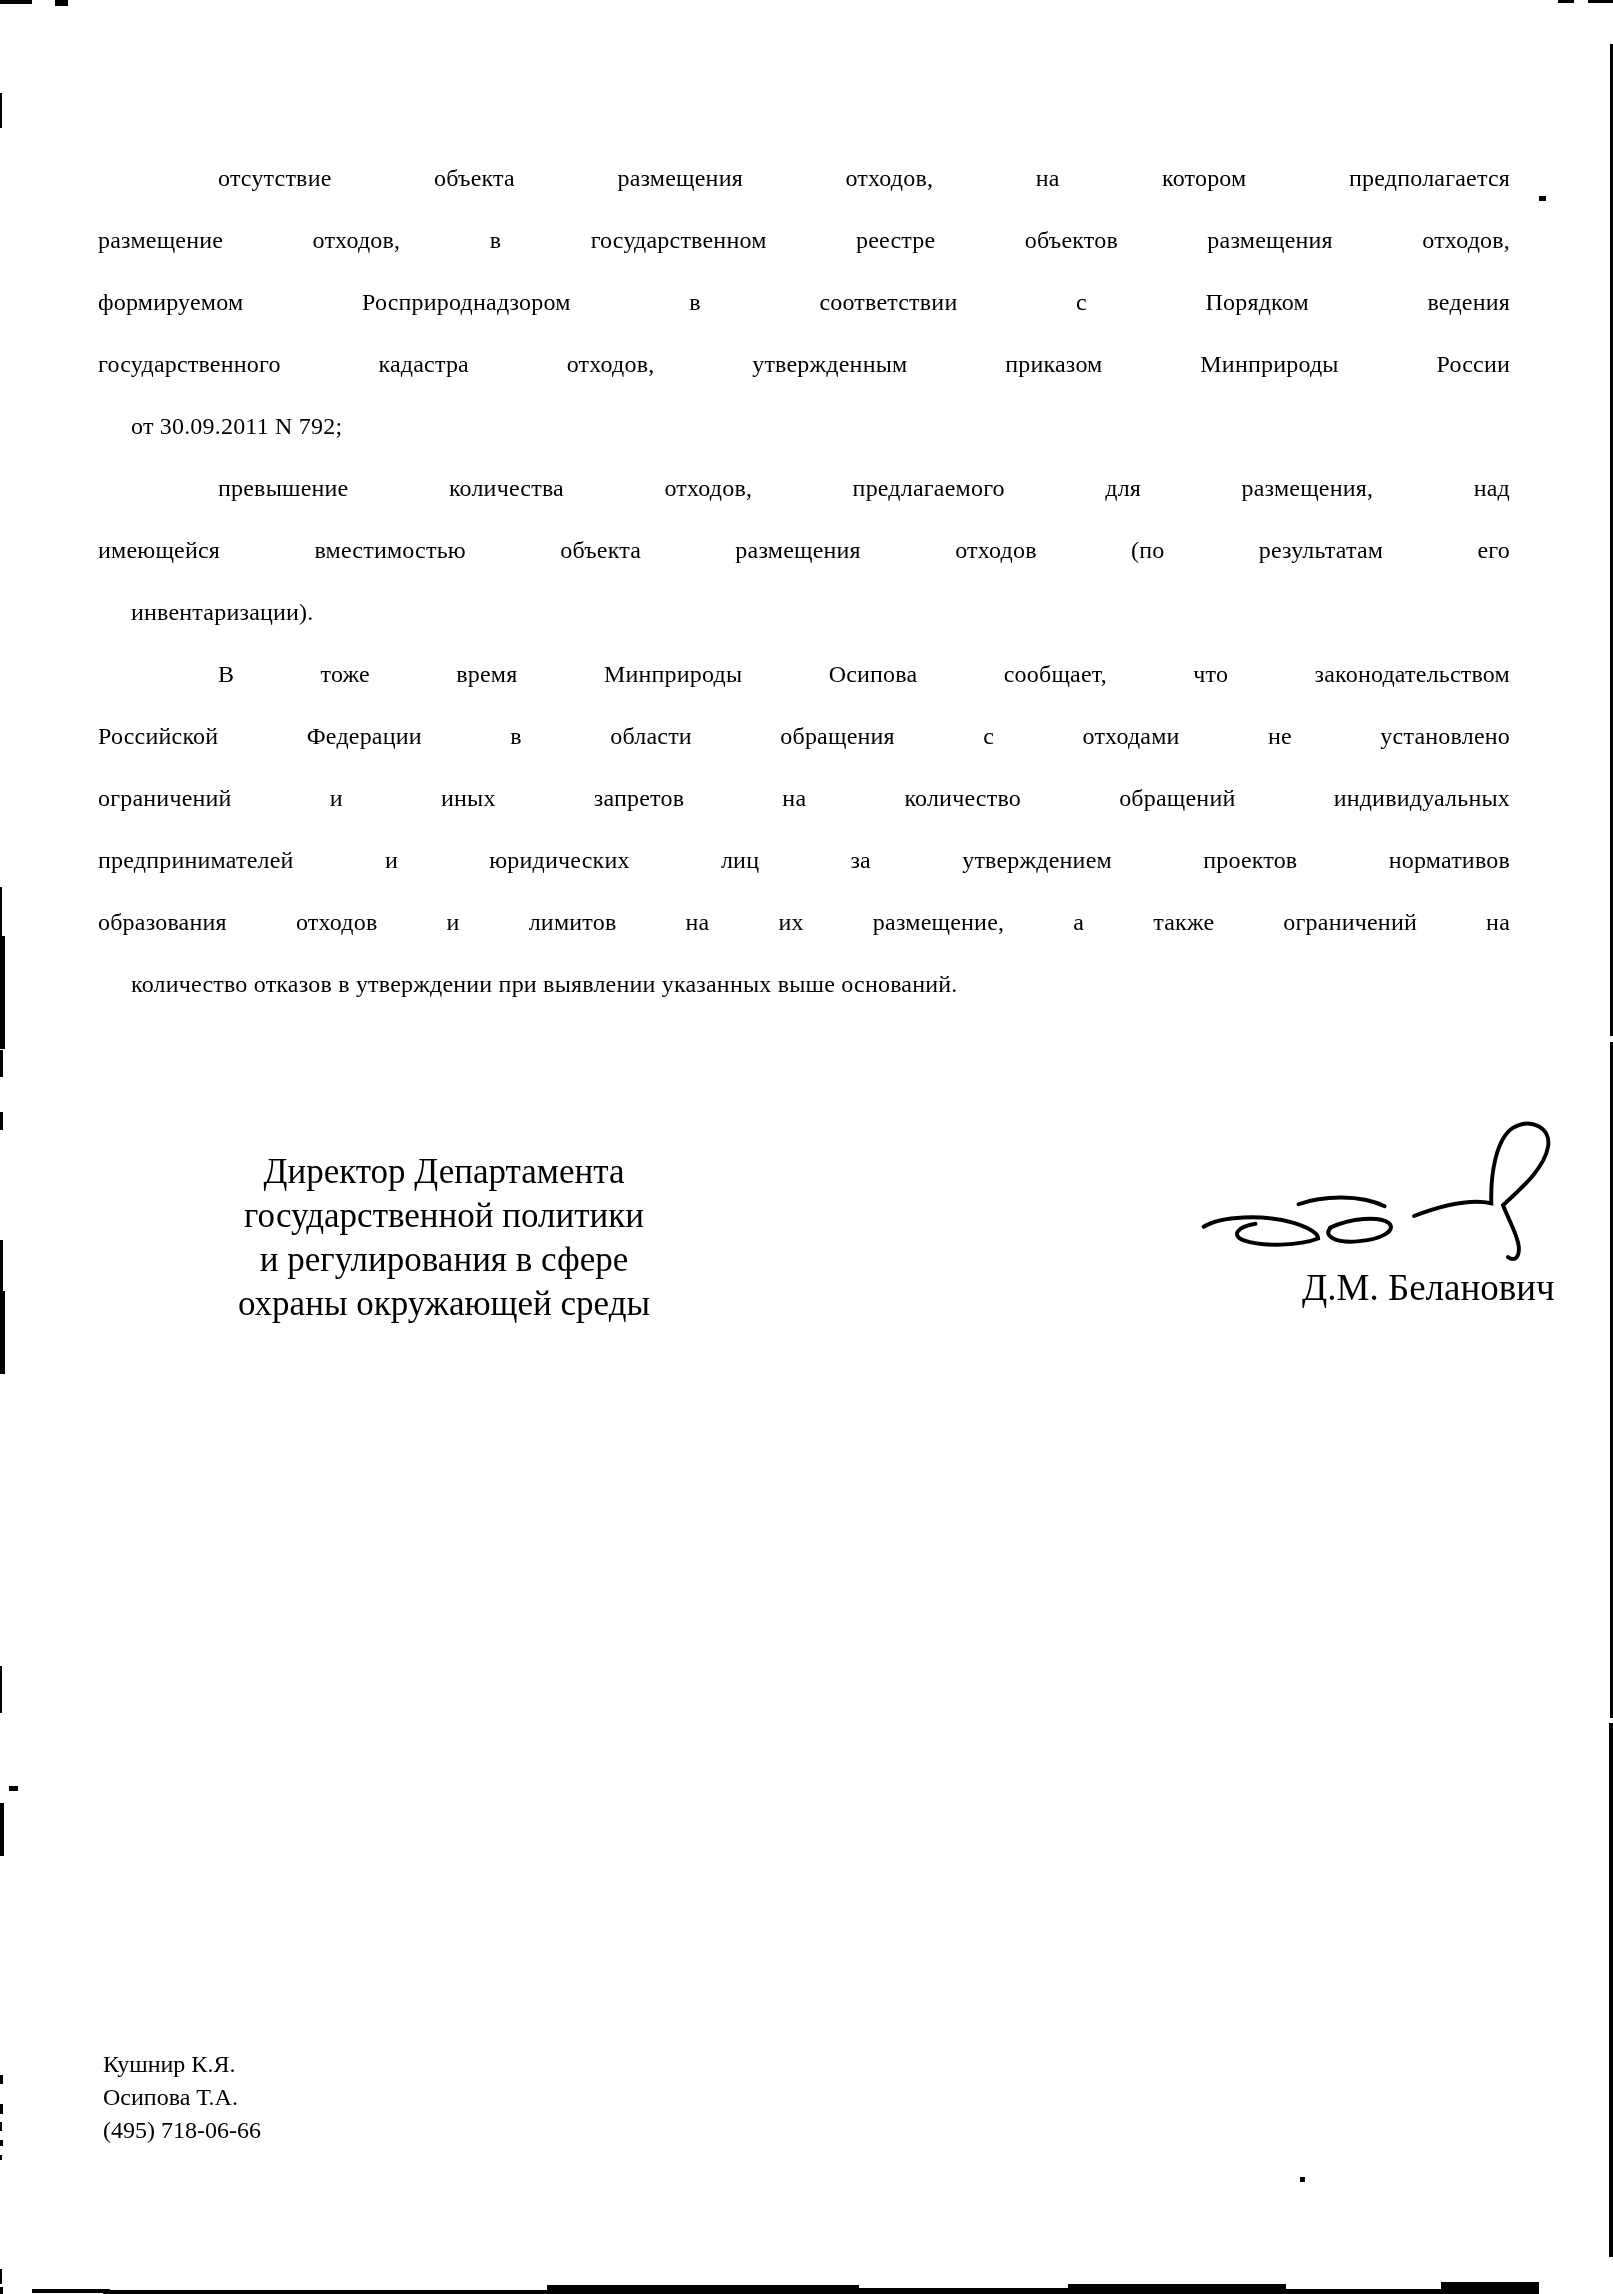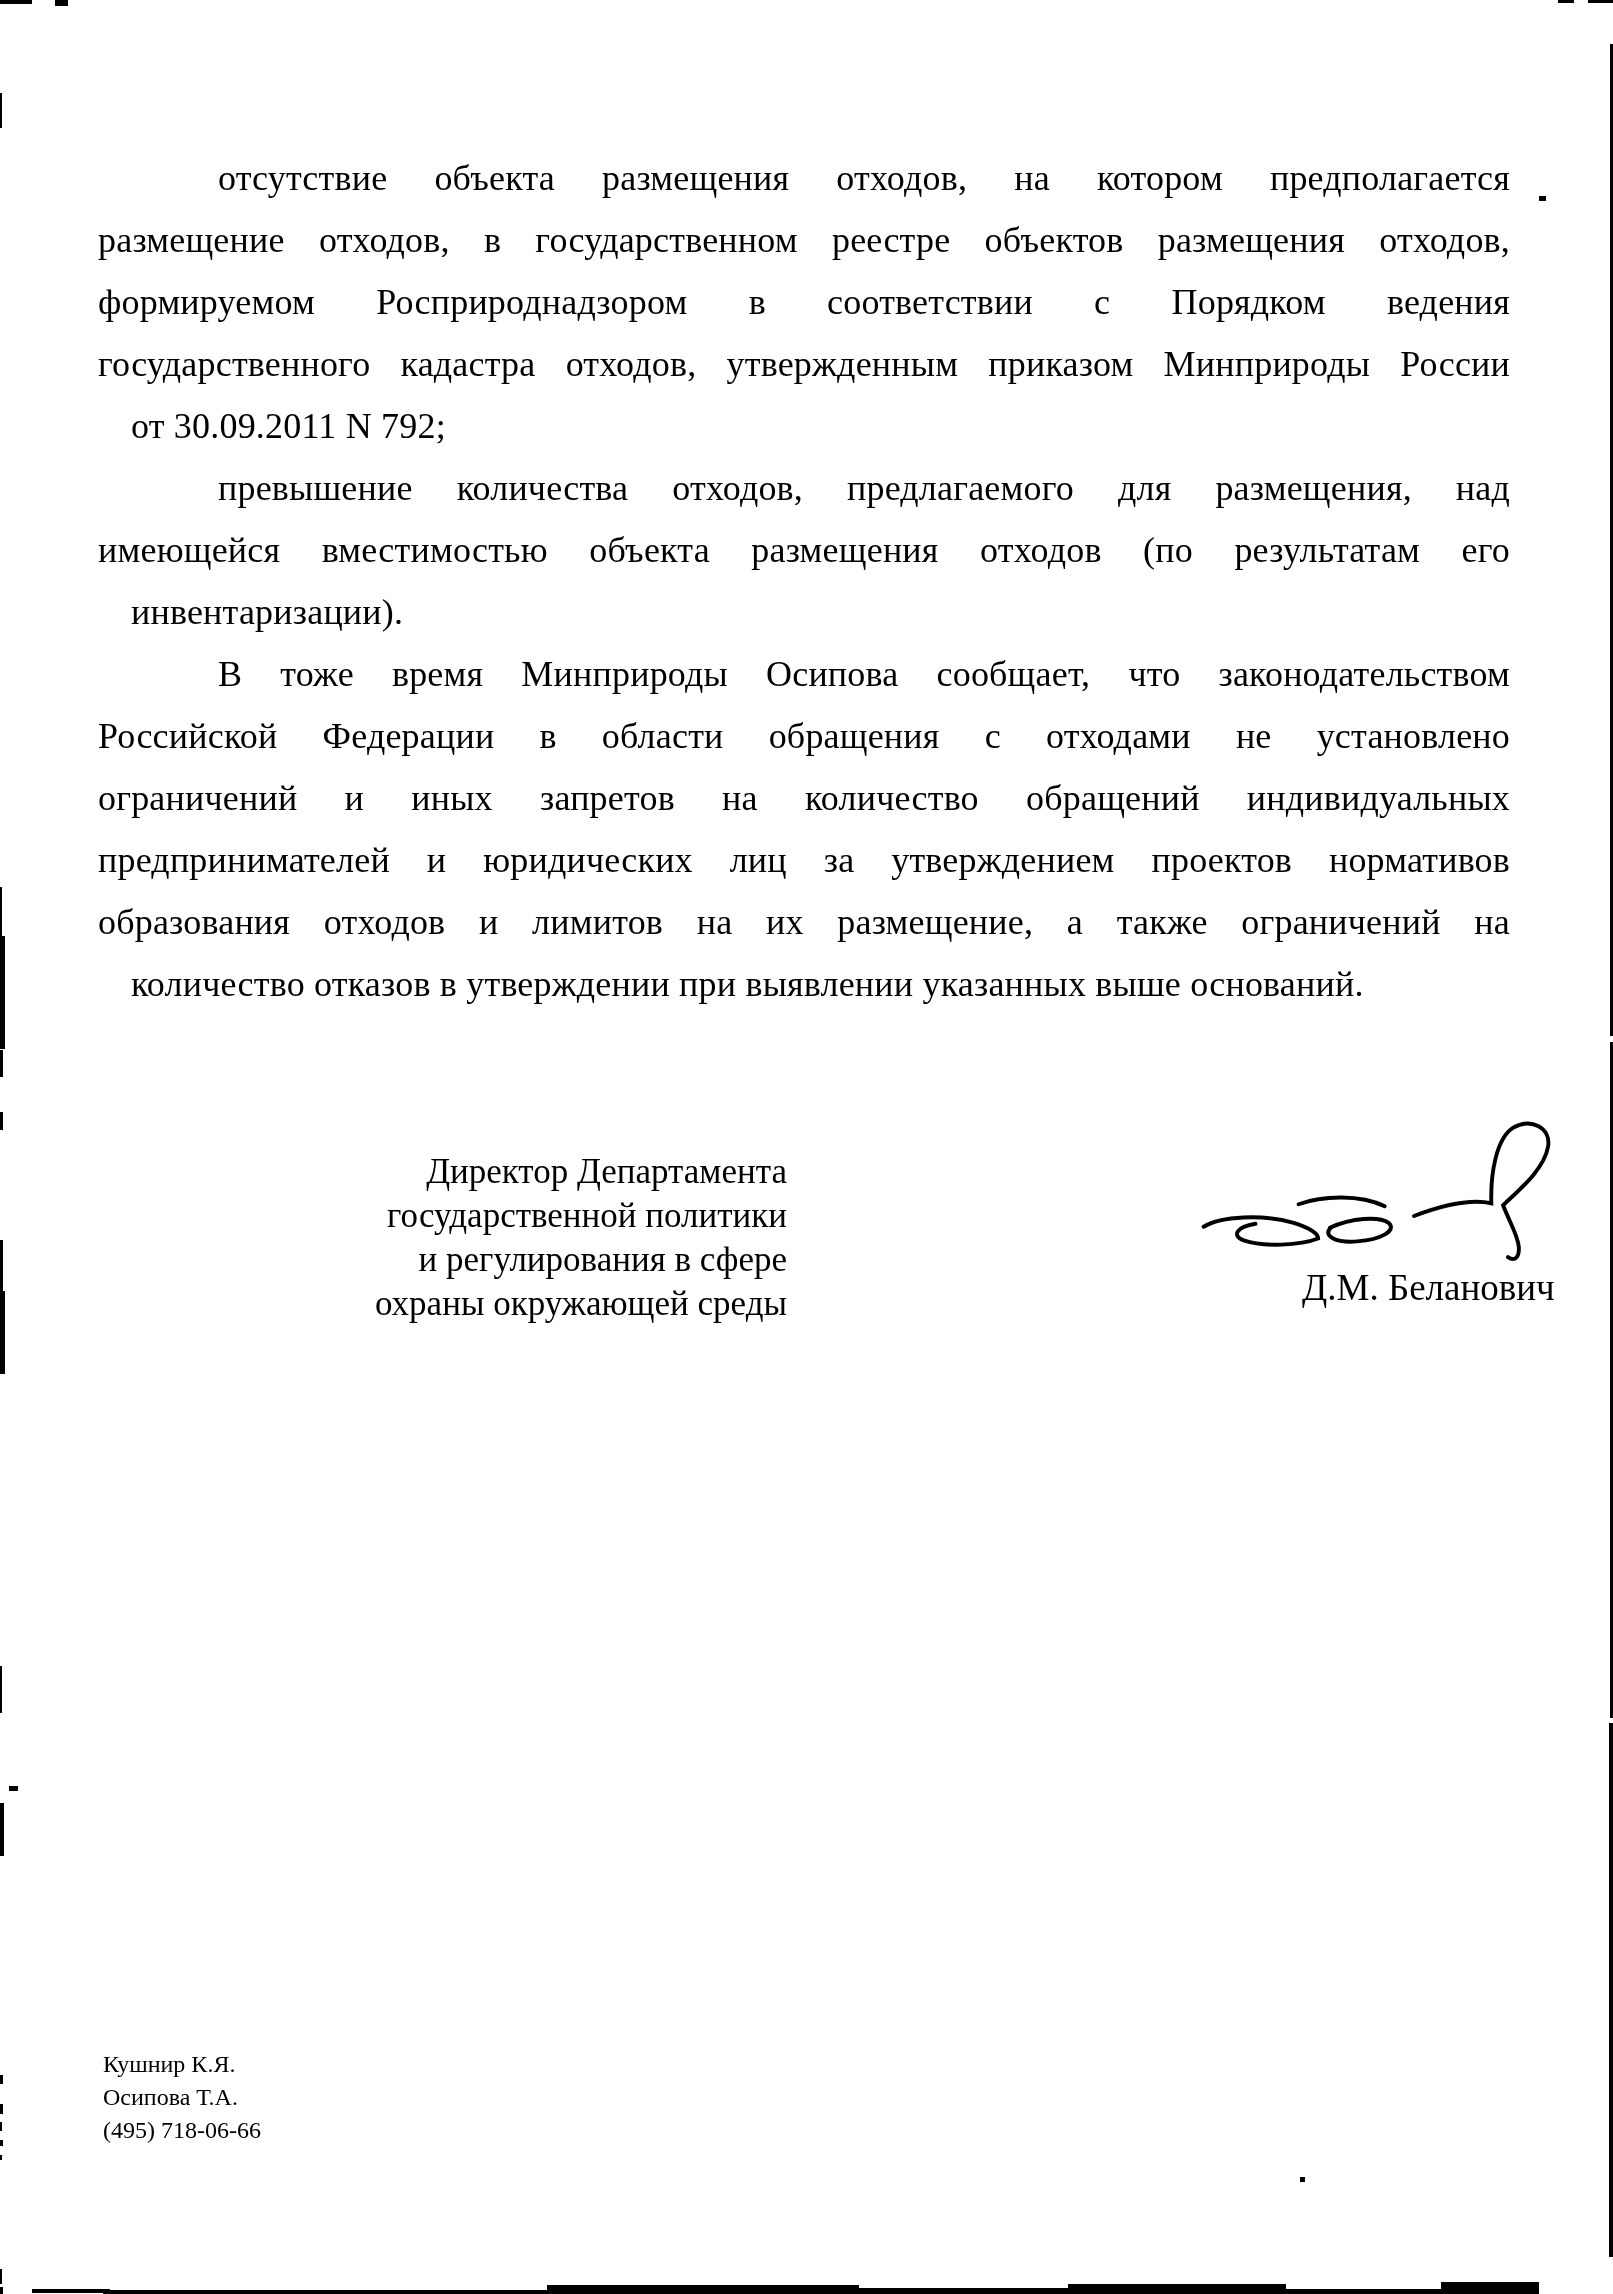--- a/index.html
+++ b/index.html
@@ -12,40 +12,40 @@
     color: #000;
   }
   .page { position: absolute; inset: 0; background: #ffffff; }
 
   
   .body-text {
     position: absolute;
     left: 98px; top: 147px; width: 1412px;
   }
   .line {
-    font-size: 36px;
+    font-size: 24px;
     line-height: 62px;
     height: 62px;
     white-space: normal;
     text-align: justify;
     text-align-last: justify;
     letter-spacing: 0.2px;
   }
   .line.indent { text-indent: 120px; }
   .line.last { text-align-last: left; margin-left: 33px; }
 
   
   .sig-title {
     position: absolute;
     left: 101px; top: 1150px; width: 686px;
   }
   .sig-line {
     font-size: 35px;
     line-height: 44px;
-    text-align: right;
+    text-align: center;
   }
   .sig-scrawl {
     position: absolute;
     left: 1127px; top: 1078px;
     width: 486px; height: 274px;
   }
   .sig-name {
     position: absolute;
     left: 1302px; top: 1266px;
     font-size: 37px; line-height: 43px;

